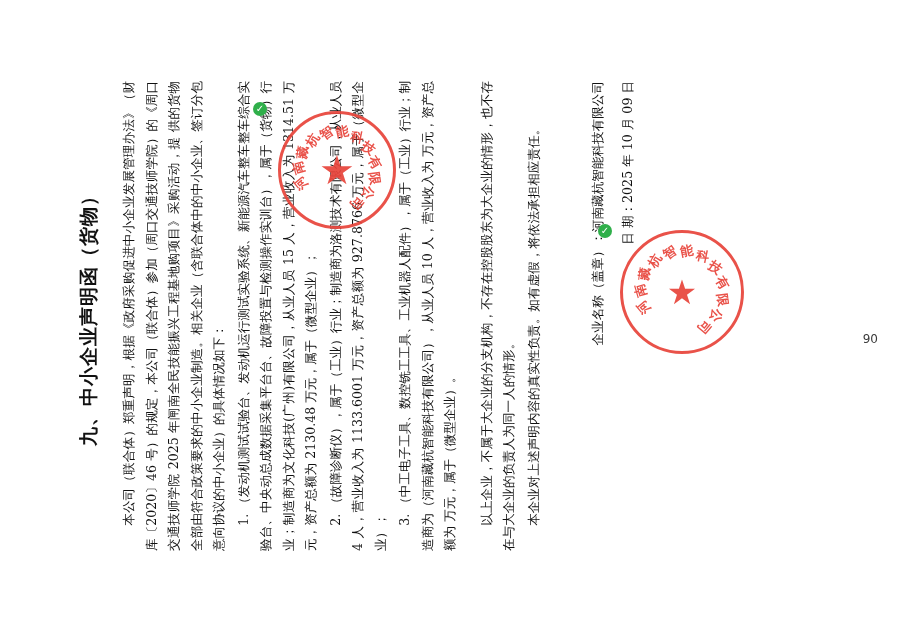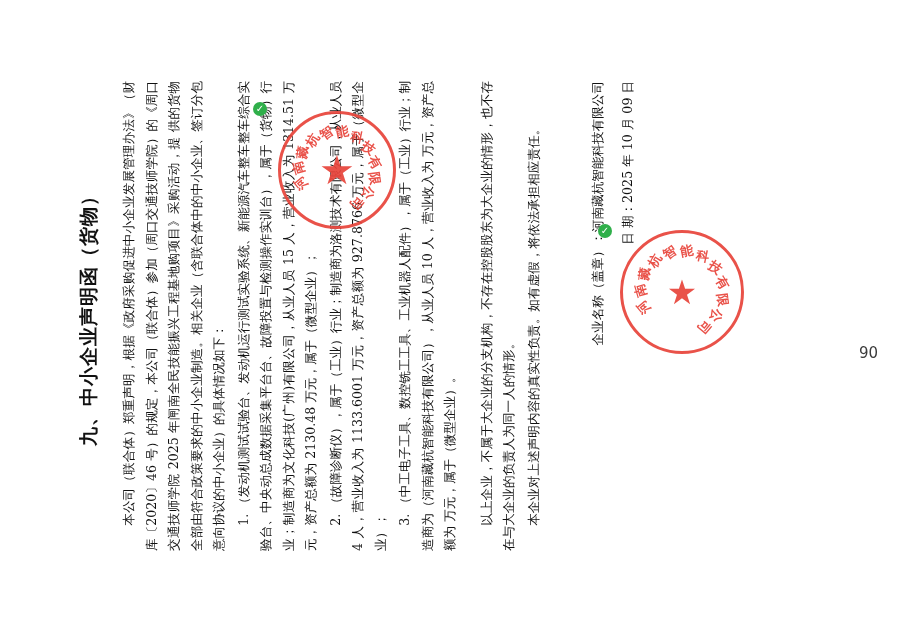--- a/index.html
+++ b/index.html
@@ -61,22 +61,22 @@
     text-align: right;
     font-family: "DejaVu Serif", "Liberation Serif", serif;
   }
   .sign div {
     margin-bottom: 4px;
   }
   
   .page-num {
     position: absolute;
     right: 22px;
-    bottom: 276px;
-    font-size: 15px;
+    bottom: 292px;
+    font-size: 12px;
     color: #3b3b3b;
     font-family: "DejaVu Sans", "Liberation Sans", sans-serif;
     transform: rotate(0deg);
   }
   
   .seal {
     position: absolute;
     border-radius: 50%;
     border: 3px solid #e8453c;
     color: #e8453c;

